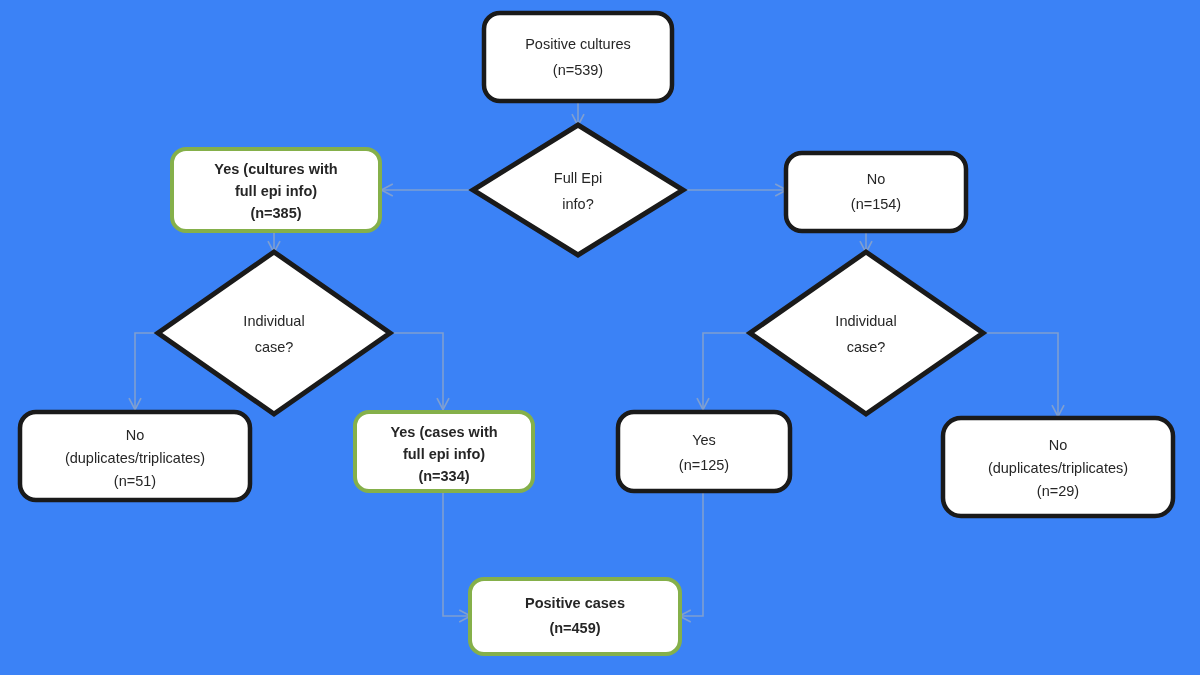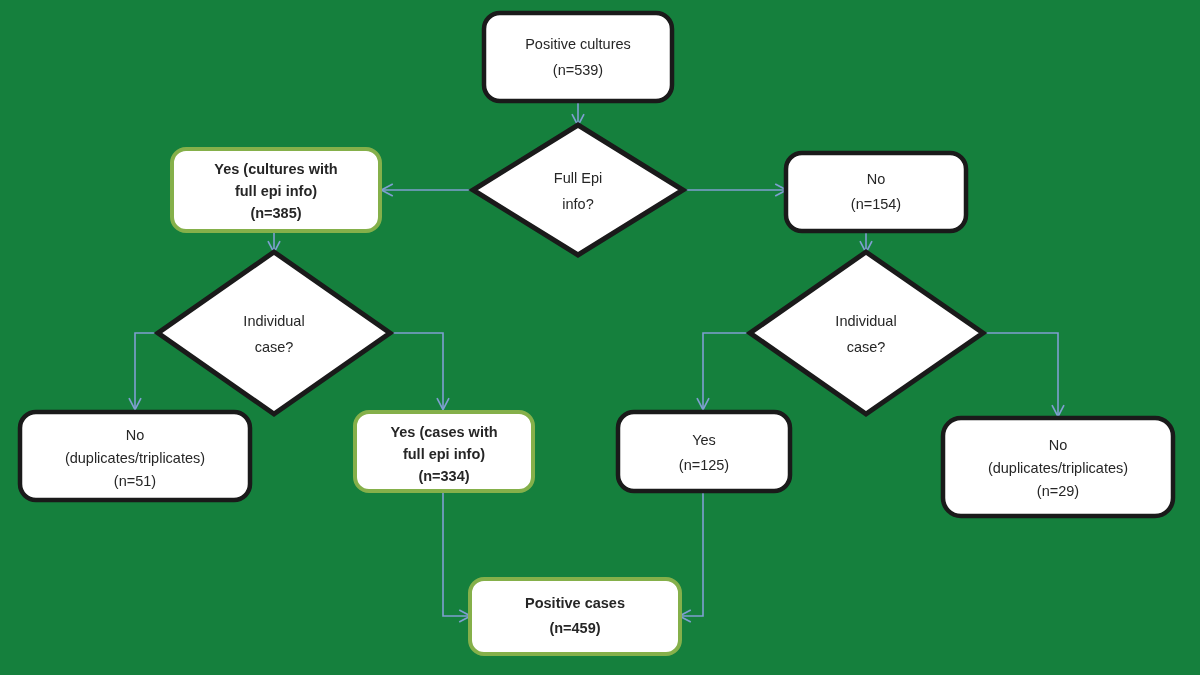--- a/index.html
+++ b/index.html
@@ -10,21 +10,21 @@
   body {
     width: 1200px;
     height: 675px;
     font-family: "Liberation Sans", sans-serif;
     overflow: hidden;
   }
   #flowchart-root {
     position: relative;
     width: 1200px;
     height: 675px;
-    background: #15803d;
+    background: #3b82f6;
   }
   svg#chart-svg {
     display: block;
     width: 1200px;
     height: 675px;
   }
   .node-shape {
     fill: #ffffff;
   }
   .node-black {

